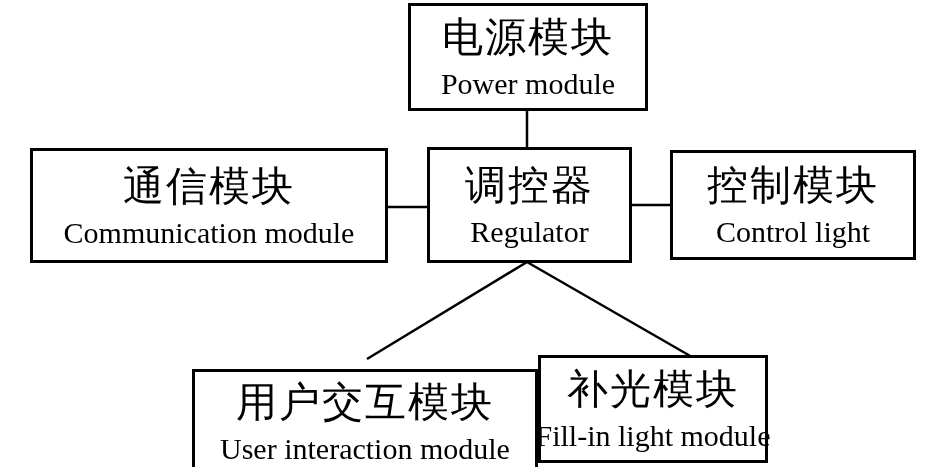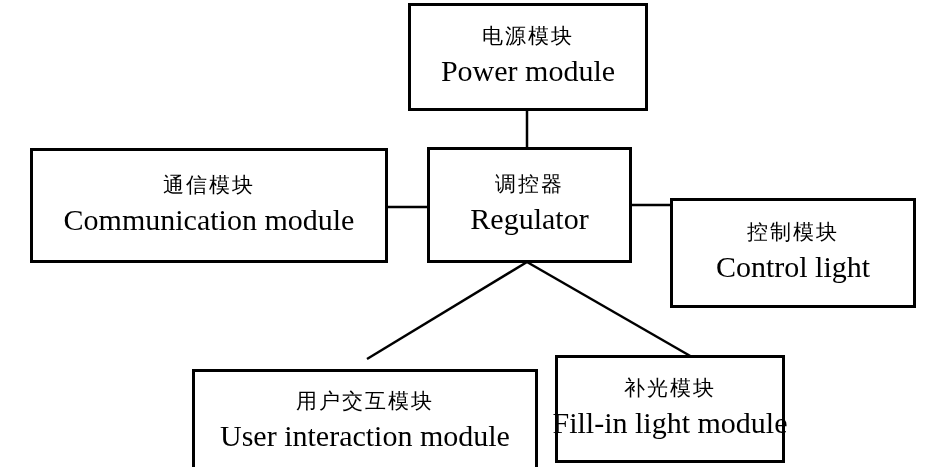--- a/index.html
+++ b/index.html
@@ -29,35 +29,35 @@
     border: 3px solid #000000;
     background: #ffffff;
     display: flex;
     flex-direction: column;
     align-items: center;
     justify-content: center;
     text-align: center;
     line-height: 1.32;
   }
   .node .zh {
-    font-size: 21px;
+    font-size: 41px;
     letter-spacing: 2px;
     white-space: nowrap;
   }
   .node .en {
     font-size: 30px;
     white-space: nowrap;
   }
   
   .node-power        { left: 408px; top: 3px;   width: 240px; height: 108px; }
   .node-comm         { left: 30px;  top: 148px; width: 358px; height: 115px; }
   .node-regulator    { left: 427px; top: 147px; width: 205px; height: 116px; justify-content: center; }
-  .node-control      { left: 670px; top: 150px; width: 246px; height: 110px; margin-top: 48px; }
+  .node-control      { left: 670px; top: 150px; width: 246px; height: 110px; }
   .node-user         { left: 192px; top: 357px; width: 346px; height: 105px; margin-top: 12px; }
-  .node-fill         { left: 555px; top: 355px; width: 230px; height: 108px; }
+  .node-fill         { left: 538px; top: 355px; width: 230px; height: 108px; }
 </style>
 </head>
 <body>
 
 <div class="canvas">
 
   <svg class="connector-layer" viewBox="0 0 945 467" xmlns="http://www.w3.org/2000/svg">
     <line x1="527" y1="108" x2="527" y2="150" stroke="#000000" stroke-width="2.5"></line>
     <line x1="385" y1="207" x2="430" y2="207" stroke="#000000" stroke-width="2.5"></line>
     <line x1="629" y1="205" x2="673" y2="205" stroke="#000000" stroke-width="2.5"></line>

